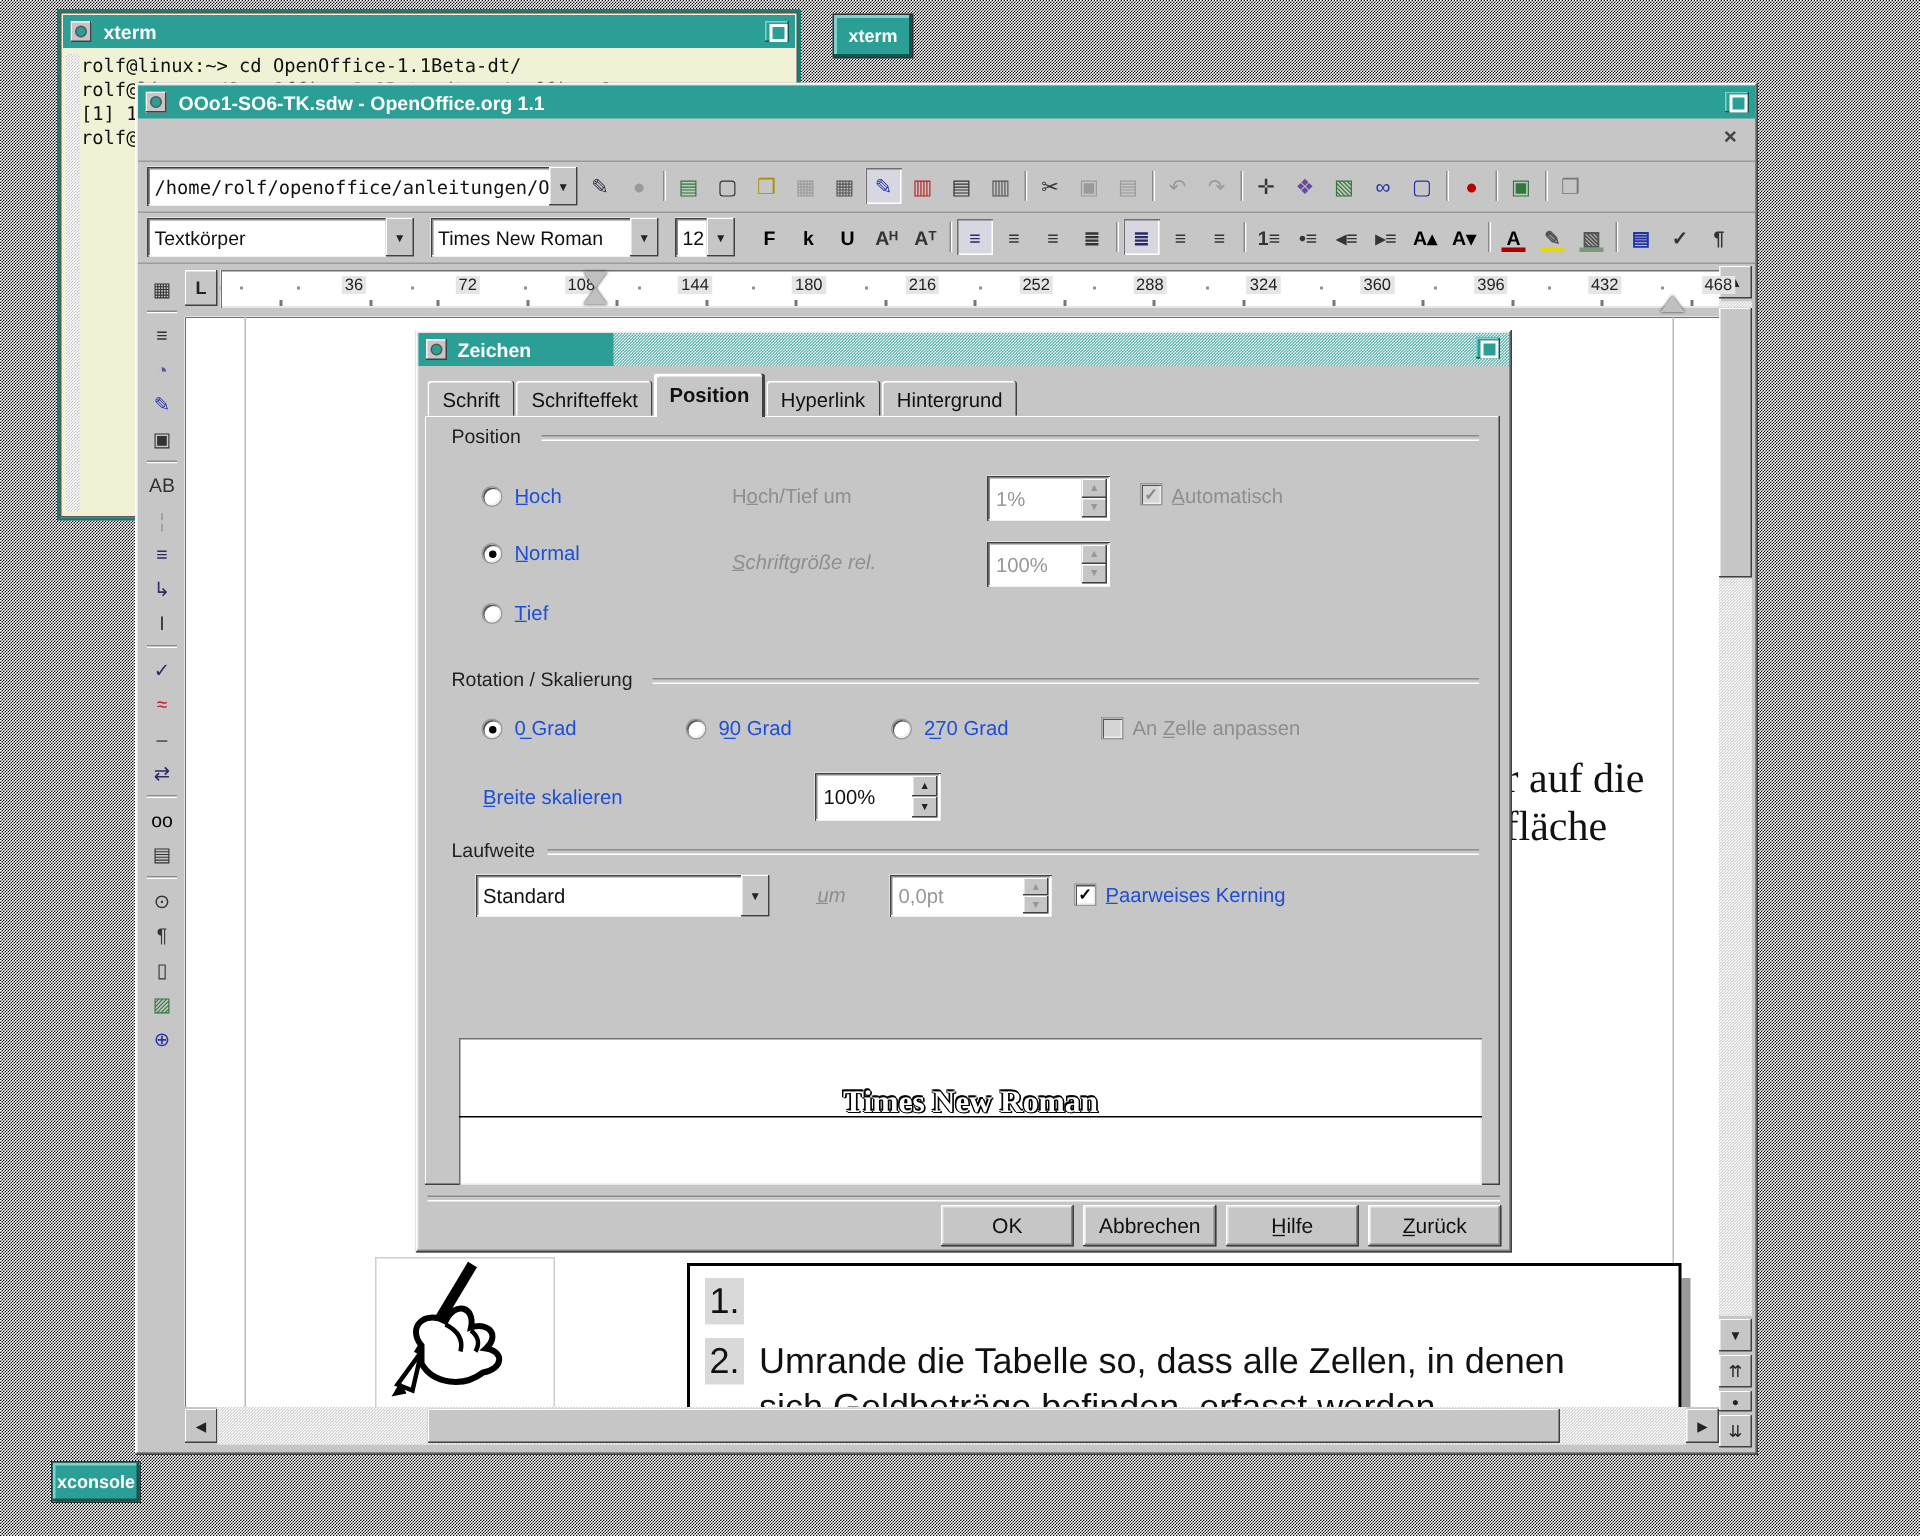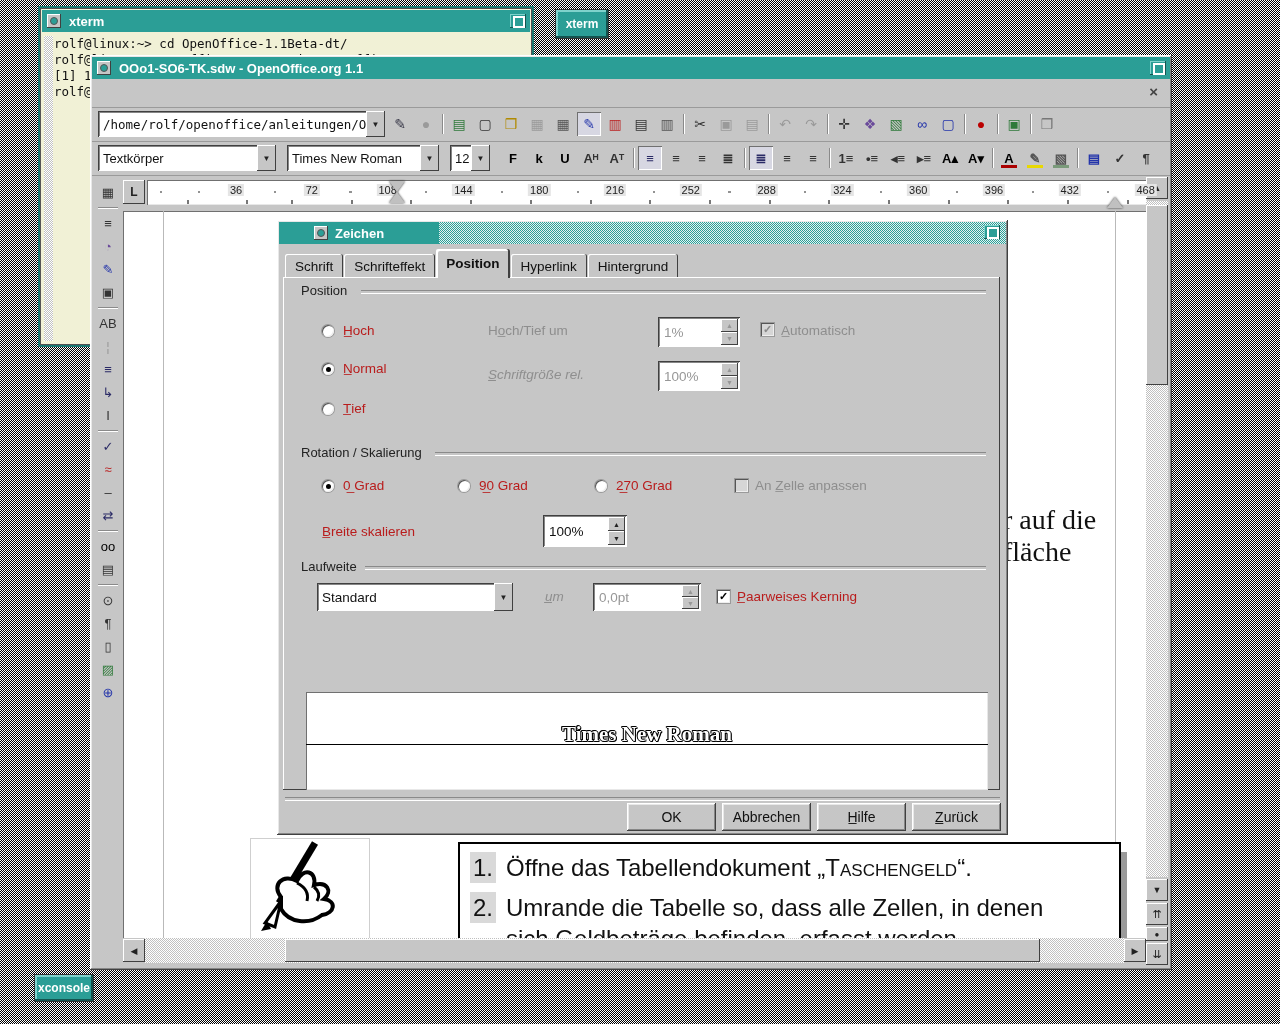--- a/index.html
+++ b/index.html
@@ -91,31 +91,31 @@
   .vscroll{position:absolute;left:1056px;top:122px;width:22px;height:792px;}
   .sbtn{position:absolute;left:0;width:22px;height:22px;display:flex;align-items:center;justify-content:center;font-size:9px;color:#222;}
   .vtrack{position:absolute;left:0;top:24px;width:22px;height:676px;}
   .vthumb{position:absolute;left:0;top:28px;width:22px;height:180px;}
   .hscroll{position:absolute;left:33px;top:883px;width:1023px;height:25px;background:#c6c6c6;}
   .htrack{position:absolute;left:22px;right:22px;top:0;height:25px;}
   .hthumb{position:absolute;left:162px;width:755px;top:0;height:25px;}
   .corner{position:absolute;left:3px;top:883px;width:30px;height:25px;background:#c6c6c6;}
   
   .dtitle{position:absolute;left:2px;top:2px;right:2px;height:22px;}
-  .dtitle .solid{position:absolute;left:0;top:0;width:130px;height:22px;display:flex;align-items:center;color:#fff;font-weight:bold;font-size:13px;padding-left:30px;}
+  .dtitle .solid{position:absolute;left:0;top:0;width:130px;height:22px;display:flex;align-items:center;color:#fff;font-weight:bold;font-size:13px;}
   .dtitle .solid span{margin-left:7px;}
   .dtitle .maxbtn{position:absolute;right:2px;top:3px;}
   .tabs{position:absolute;left:8px;top:31px;height:27px;display:flex;align-items:flex-end;}
   .tab{height:24px;padding:0 10px;display:flex;align-items:center;font-size:13.5px;color:#111;background:#c6c6c6;
        box-shadow:inset -1px 0 #404040,inset 1px 1px #fff;margin-right:1px;border-top-left-radius:2px;border-top-right-radius:2px;}
   .tab.active{height:29px;font-weight:bold;position:relative;z-index:2;box-shadow:inset -2px 0 #404040,inset 2px 2px #fff;}
   .panel{position:absolute;left:6px;top:57px;width:717px;height:513px;box-shadow:inset -1px -1px #404040,inset 1px 1px #fff;background:#c6c6c6;}
   .grouplabel{position:absolute;font-size:13px;color:#222;}
   .groupline{position:absolute;height:2px;border-top:1px solid #8a8a8a;border-bottom:1px solid #fff;}
-  .dlabel{position:absolute;font-size:13.5px;color:#b91c1c;white-space:nowrap;}
+  .dlabel{position:absolute;font-size:13.5px;color:#1d4ed8;white-space:nowrap;}
   .dlabel.dis{color:#8e8e8e;}
   .radio{position:absolute;width:12px;height:12px;border-radius:50%;background:#fff;box-shadow:inset 1px 1px #555,inset -1px -1px #eee,0 0 0 1px #9a9a9a;}
   .radio.sel::after{content:"";position:absolute;left:3.5px;top:3.5px;width:5px;height:5px;border-radius:50%;background:#000;}
   .chk{position:absolute;width:13px;height:13px;background:#fff;box-shadow:inset 1px 1px #555,inset -1px -1px #eee,0 0 0 1px #9a9a9a;font-size:11px;display:flex;align-items:center;justify-content:center;color:#000;}
   .chk.dis{background:#d6d6d6;color:#8a8a8a;}
   .chk.checked::after{content:"✓";font-weight:bold;}
   .spin{position:absolute;height:30px;display:flex;background:#fff;box-shadow:inset 1px 1px #404040,inset -1px -1px #fff,inset 2px 2px #868686;}
   .spin .sval{flex:1;font-size:13.5px;display:flex;align-items:center;padding-left:6px;color:#111;}
   .spin.dis .sval{color:#979797;}
   .spin .sbt{width:17px;display:flex;flex-direction:column;margin:2px 2px 2px 0;}
@@ -511,21 +511,20 @@
           <path d="M16,82 L10,92 L20,90 Z" fill="#000"></path>
           <path d="M30,58 C20,46 32,34 46,42 C52,28 66,32 63,46 C76,42 82,52 73,60 C86,62 84,74 71,76 C58,86 38,84 30,70 Z" fill="#fff" stroke="#000" stroke-width="4"></path>
           <path d="M46,44 C54,48 58,54 56,62" stroke="#000" stroke-width="3" fill="none"></path>
           <path d="M63,48 C68,52 69,57 66,62" stroke="#000" stroke-width="3" fill="none"></path>
         </svg>
       </div>
 
       <div class="textframe">
         <div class="li">
           <span class="num">1.</span>
-          <span><span>Öffne das Tabellendokument „</span><span class="sc">Taschengeld</span><span>“.</span></span>
         </div>
         <div class="li">
           <span class="num">2.</span>
           <span><span>Umrande die Tabelle so, dass alle Zellen, in denen</span><br><span>sich Geldbeträge befinden, erfasst werden</span></span>
         </div>
       </div>
     </div>
 
     <div class="vscroll">
       <span class="sbtn raised1" style="top:0;">▲</span>

